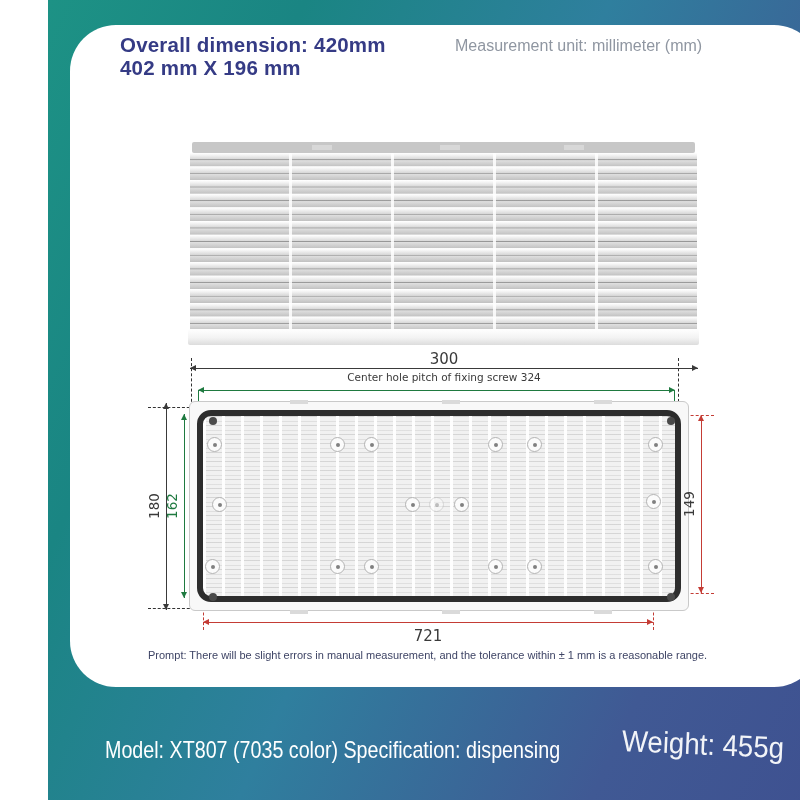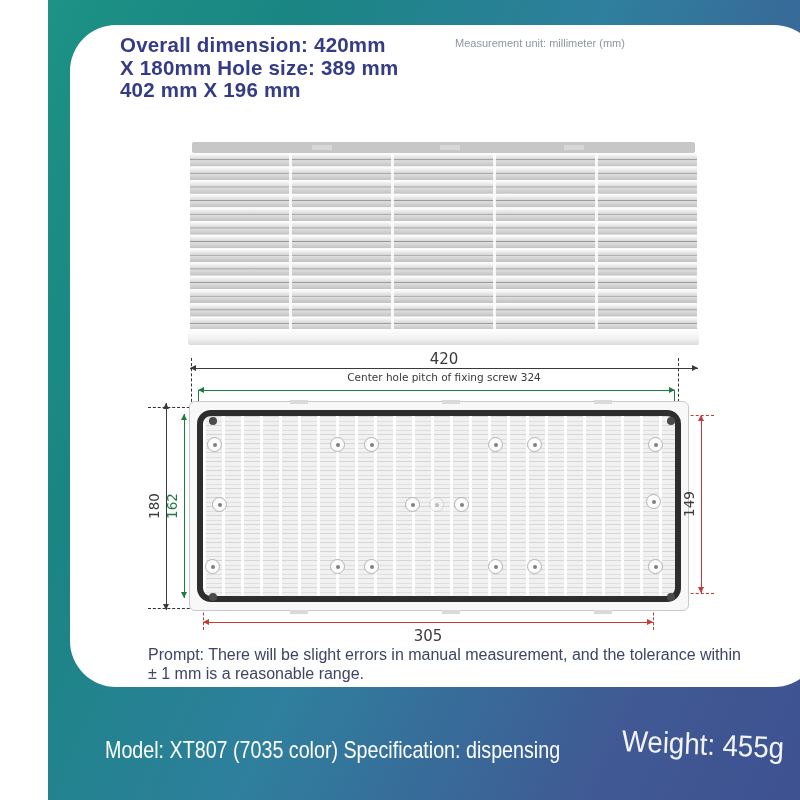--- a/index.html
+++ b/index.html
@@ -3,21 +3,21 @@
 <meta charset="utf-8">
 <style>
   html,body{margin:0;padding:0;}
   body{width:800px;height:800px;font-family:"Liberation Sans",sans-serif;overflow:hidden;}
   #stage{position:relative;width:800px;height:800px;
     background:linear-gradient(115deg,#1d9285 0%,#1a8583 22%,#2f7f9e 48%,#405994 78%,#3e5090 100%);margin-left:48px;}
   #card{position:absolute;left:22px;top:25px;width:750px;height:662px;background:#ffffff;border-radius:46px;}
   
   #title{position:absolute;left:72px;top:34px;color:#353b85;font-size:20.5px;line-height:22.5px;font-weight:700;letter-spacing:.2px;}
   #title span{display:block;white-space:pre-wrap;}
-  #unitnote{position:absolute;left:407px;top:37px;color:#8f96a1;font-size:11px;}
+  #unitnote{position:absolute;left:407px;top:37px;color:#8f96a1;font-size:16px;}
   
   #louver{position:absolute;left:140px;top:142px;width:511px;height:203px;}
   #louver .cap{position:absolute;left:4px;top:0;right:4px;height:11px;background:#c7c7c7;border-radius:2px;}
   #louver .cap i{position:absolute;top:3px;width:20px;height:5px;background:#d8d8d8;}
   #louver .slats{position:absolute;left:2px;top:11px;right:2px;height:177px;
     background:
       repeating-linear-gradient(90deg, rgba(255,255,255,0) 0 99px, rgba(255,255,255,.85) 99px 102px),
       repeating-linear-gradient(180deg,
         #ffffff 0px,#f4f4f4 2px,#e3e3e3 4.5px,#d8d8d8 6px,
         #979797 6.6px,#dedede 7.6px,#cbcbcb 11.5px,#c3c3c3 13px,#ffffff 13.65px);}
@@ -40,50 +40,49 @@
     background-color:#f1f1f1;
     background-image:
       repeating-linear-gradient(90deg, rgba(255,255,255,.95) 0 3px, rgba(0,0,0,0) 3px 19px),
       repeating-linear-gradient(180deg, rgba(150,150,150,.30) 0 1px, rgba(0,0,0,0) 1px 5px, rgba(190,190,190,.35) 5px 6px, rgba(0,0,0,0) 6px 9px);}
   .boss{position:absolute;width:15px;height:15px;border-radius:50%;background:#fbfbfb;border:1px solid #b3b3b3;box-sizing:border-box;}
   .boss i{position:absolute;left:4.5px;top:4.5px;width:4px;height:4px;border-radius:50%;background:#808080;}
   .boss.ghost{opacity:.45;}
   .cscrew{position:absolute;width:8px;height:8px;border-radius:50%;background:#4a4a4a;}
   .tab{position:absolute;width:18px;height:4px;background:#dadada;}
   
-  #prompt{position:absolute;left:100px;top:646px;width:600px;color:#3e4465;font-size:16px;line-height:18.5px;}
+  #prompt{position:absolute;left:100px;top:646px;width:600px;color:#3e4465;font-size:11px;line-height:18.5px;}
   #model{position:absolute;left:57px;top:736px;color:#ffffff;font-size:24px;transform:scaleX(.82);transform-origin:left center;white-space:nowrap;}
   #weight{position:absolute;left:574px;top:724px;color:#f2f4f8;font-size:30px;transform:rotate(2.5deg) scaleX(.92);transform-origin:left center;white-space:nowrap;}
 </style>
 </head>
 <body>
 
 <div id="stage">
   <div id="card"></div>
 
   <div id="title">
     <span>Overall dimension: 420mm</span>
-    <span>X 180mm Hole size: 389 mm</span>
     <span>402 mm X 196 mm</span>
   </div>
   <div id="unitnote">Measurement unit: millimeter (mm)</div>
 
   <div id="louver">
     <div class="cap">
       <i style="left:120px"></i>
       <i style="left:248px"></i>
       <i style="left:372px"></i>
     </div>
     <div class="slats"></div>
     <div class="base"></div>
   </div>
 
   <div>
 
-    <div class="dtxt" style="left:142px;top:350px;width:508px;text-align:center;font-size:15px;">420</div>
+    <div class="dtxt" style="left:142px;top:350px;width:508px;text-align:center;font-size:15px;">300</div>
     <div class="dl h" style="left:142px;top:368px;width:508px;color:#3a3a3a;"></div>
 
     <div class="dtxt" style="left:142px;top:371px;width:508px;text-align:center;font-size:10.5px;">Center hole pitch of fixing screw 324</div>
     <div class="dl h" style="left:150px;top:390px;width:477px;color:#1f7a40;"></div>
     <div style="position:absolute;left:150px;top:390px;width:1px;height:19px;background:#1f7a40;"></div>
     <div style="position:absolute;left:626px;top:390px;width:1px;height:19px;background:#1f7a40;"></div>
 
     <div class="gd v" style="left:143px;top:358px;height:54px;color:#333;"></div>
     <div class="gd v" style="left:630px;top:358px;height:90px;color:#333;"></div>
     <div class="gd h" style="left:100px;top:407px;width:66px;color:#333;"></div>
@@ -160,20 +159,20 @@
 
     <div class="dl v" style="left:118px;top:403px;height:207px;color:#3a3a3a;"></div>
     <div class="dtxt rot" style="left:84px;top:498px;">180</div>
     <div class="dl v" style="left:136px;top:414px;height:184px;color:#1f7a40;"></div>
     <div class="dtxt rot" style="left:102px;top:498px;color:#1f7a40;">162</div>
 
     <div class="dl v" style="left:653px;top:415px;height:178px;color:#c43c35;"></div>
     <div class="dtxt rot" style="left:619px;top:496px;">149</div>
 
     <div class="dl h" style="left:155px;top:622px;width:450px;color:#c43c35;"></div>
-    <div class="dtxt" style="left:155px;top:627px;width:450px;text-align:center;font-size:15px;">305</div>
+    <div class="dtxt" style="left:155px;top:627px;width:450px;text-align:center;font-size:15px;">721</div>
   </div>
 
   <div id="prompt">Prompt: There will be slight errors in manual measurement, and the tolerance within ± 1 mm is a reasonable range.</div>
 
   <div id="model">Model: XT807 (7035 color) Specification: dispensing</div>
   <div id="weight">Weight: 455g</div>
 </div>
 
 </body></html>

